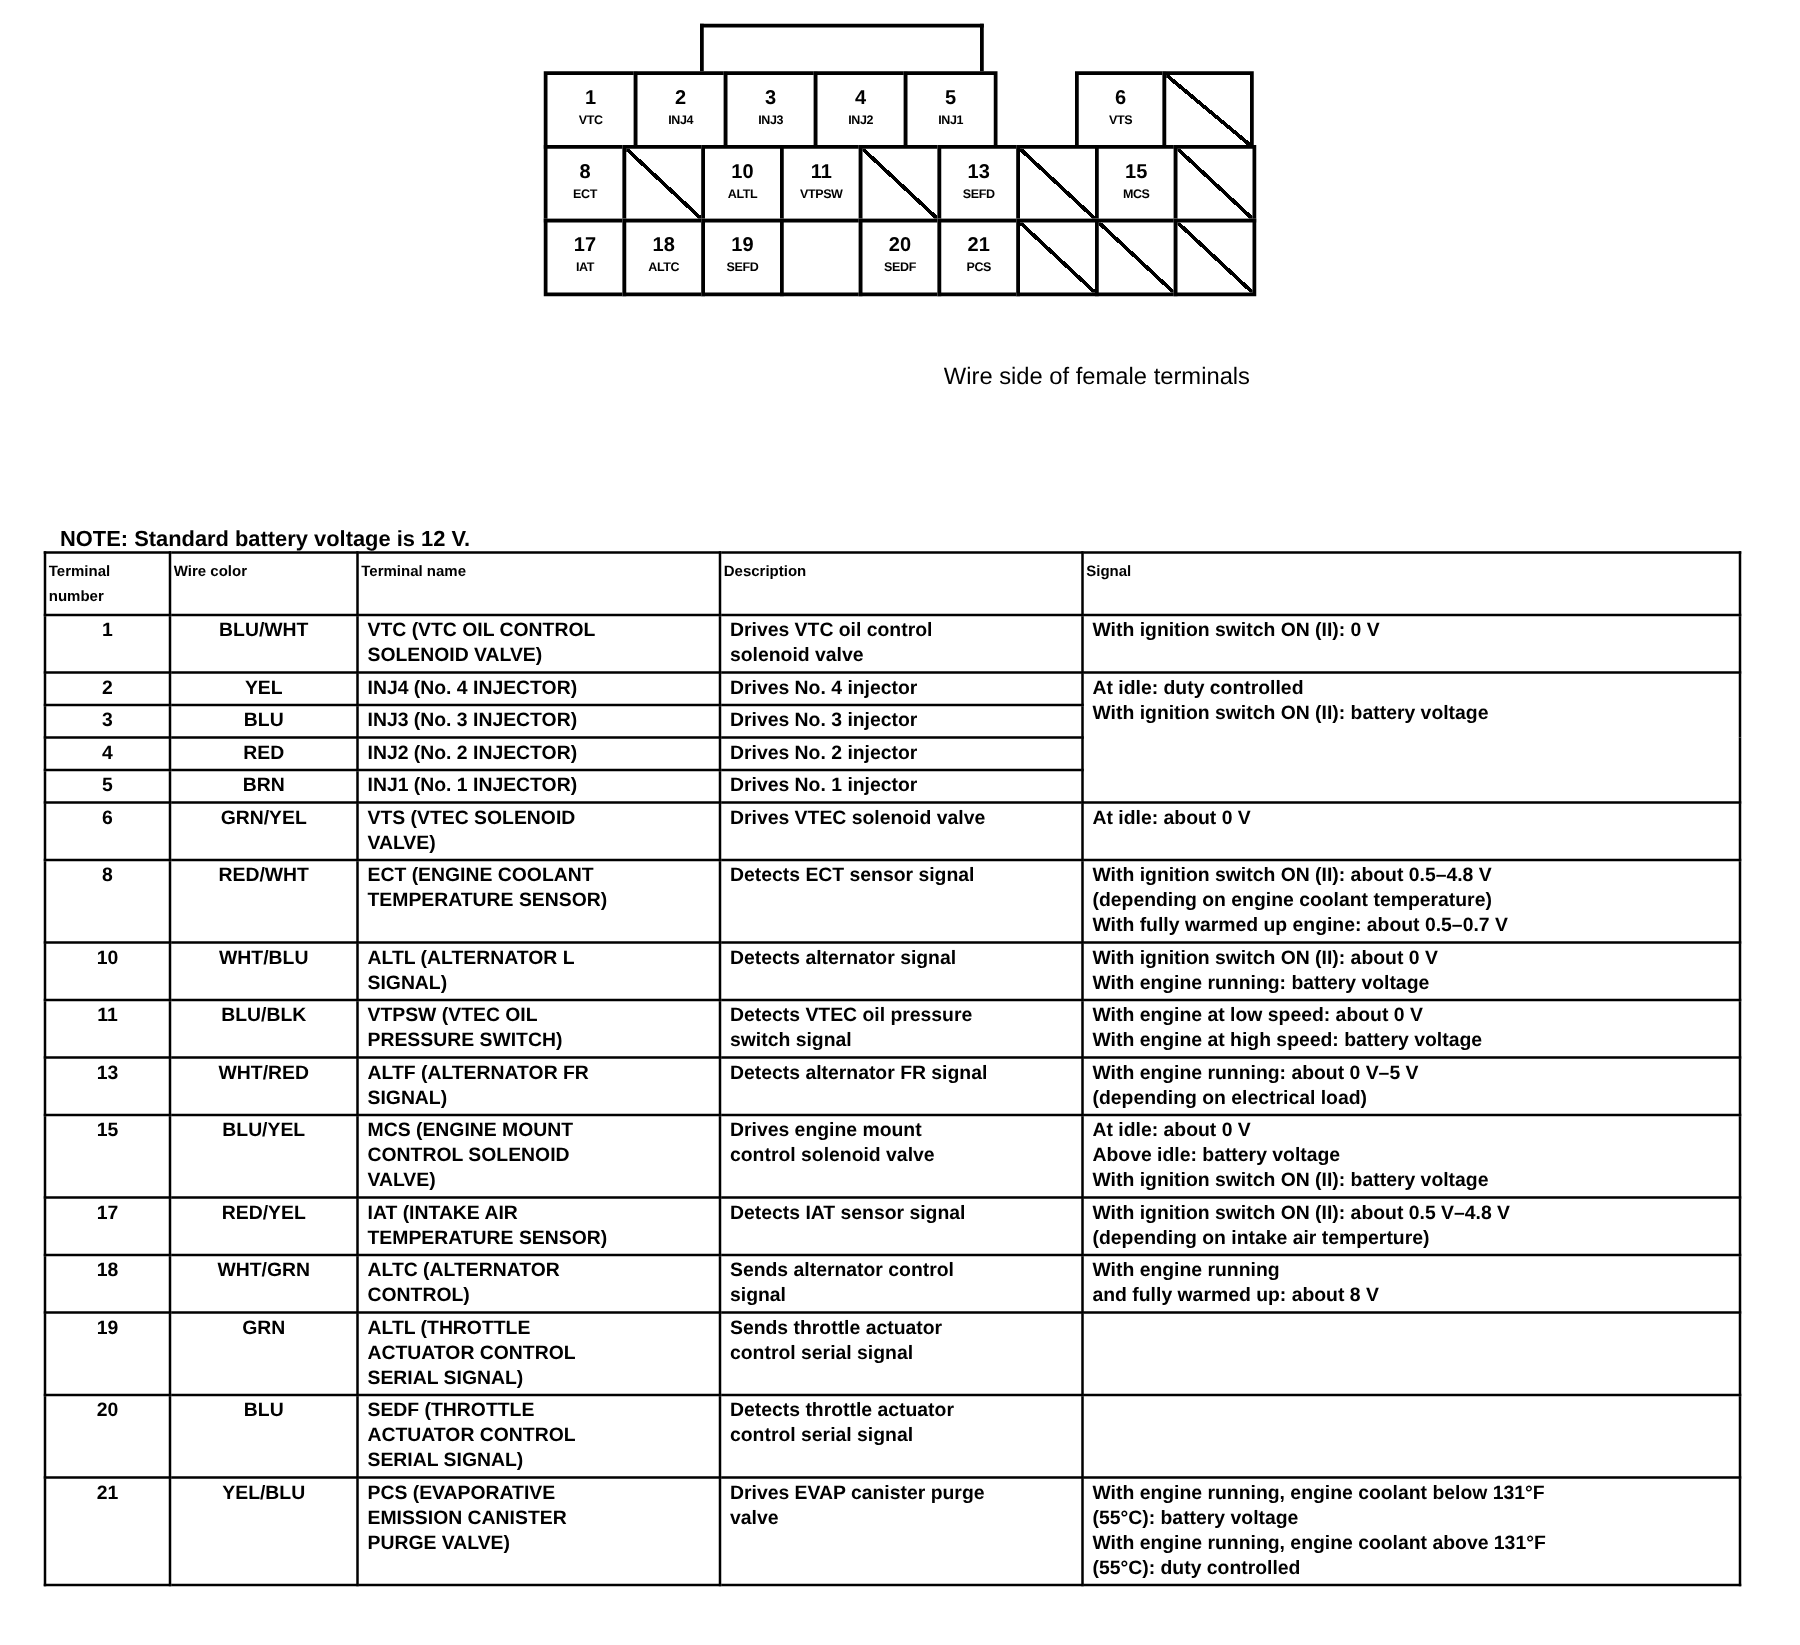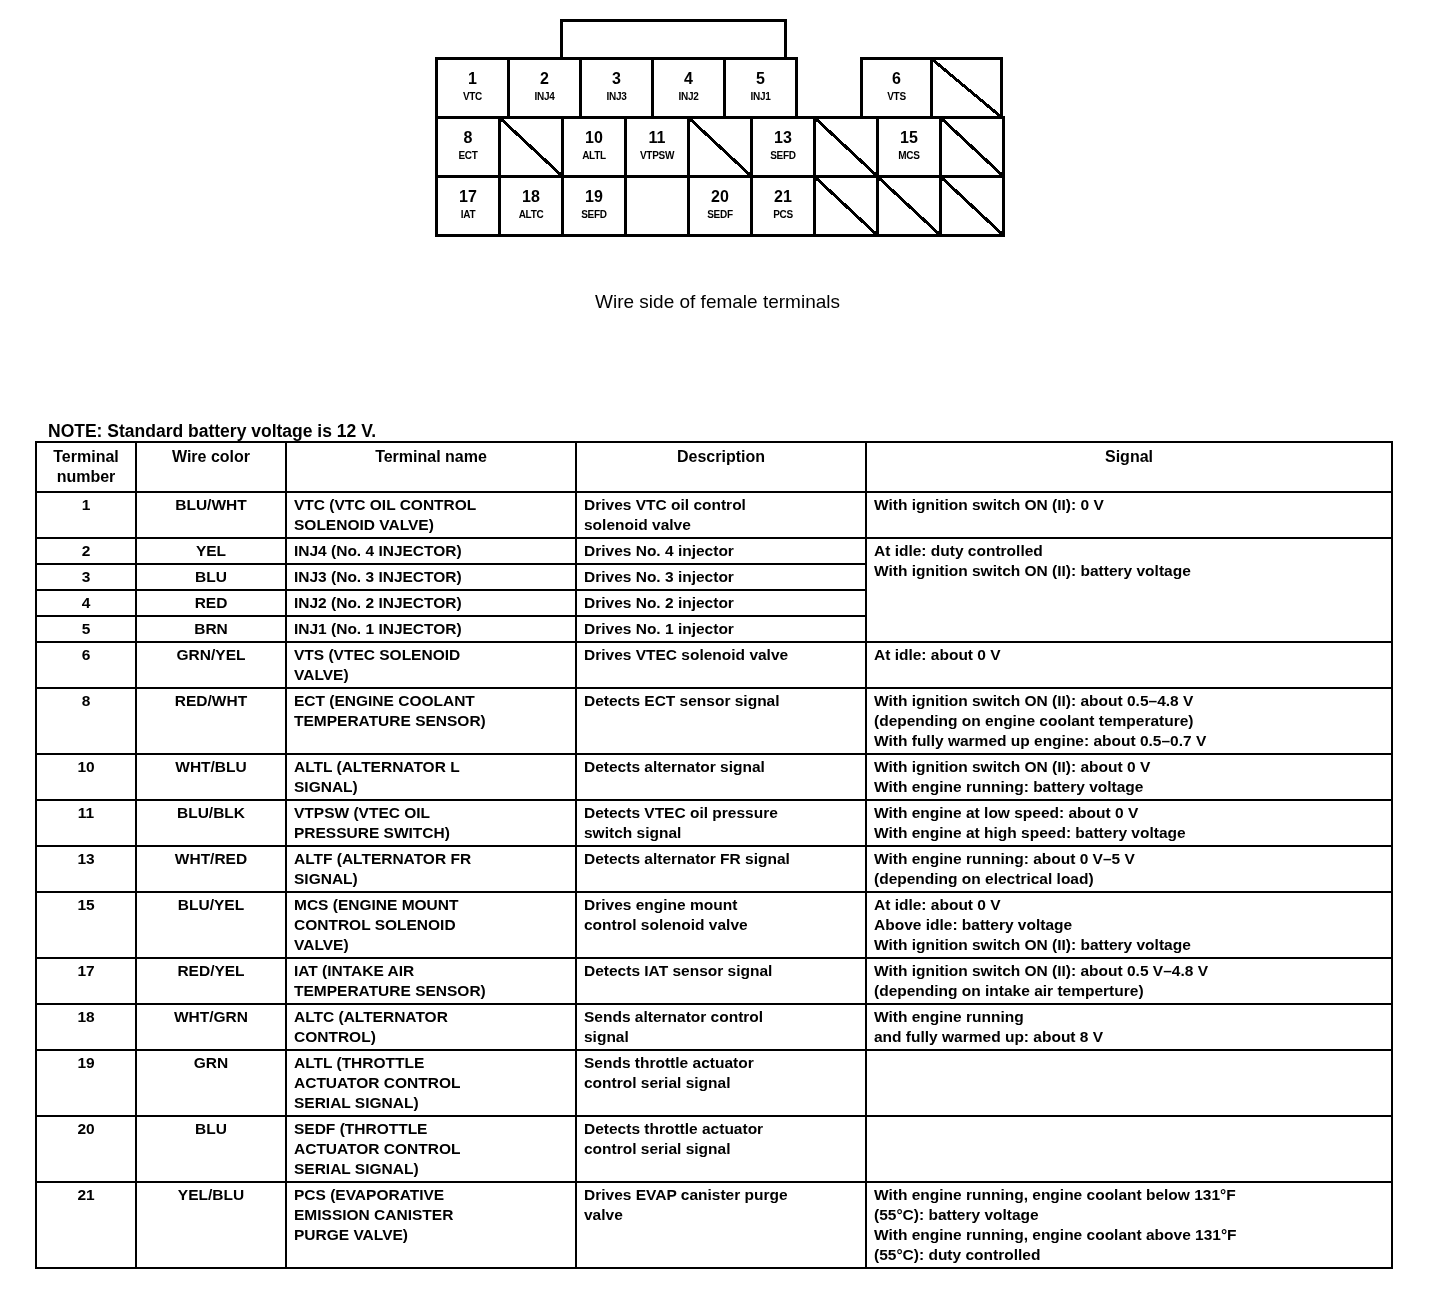--- a/index.html
+++ b/index.html
@@ -31,40 +31,40 @@
         #000 calc(50% - 1.5px),
         #000 calc(50% + 1.5px),
         transparent calc(50% + 1.5px)),
       #fff;
   }
   .pin-num { font-size:16px; font-weight:700; line-height:18px; }
   .pin-label { font-size:10px; font-weight:700; line-height:18px; letter-spacing:-0.3px; white-space:nowrap; }
 
   .connector-caption {
     position:absolute; left:435px; top:291px; width:565px;
-    text-align:center; font-size:19px; font-weight:400;
+    text-align:right; font-size:19px; font-weight:400;
   }
 
   
   .note {
     position:absolute; left:48px; top:421px;
     font-size:17.5px; font-weight:700;
   }
 
   
   .pin-table {
     position:absolute; left:35px; top:441px; width:1356px;
     border-collapse:collapse; table-layout:fixed;
   }
   .pin-table th, .pin-table td {
     border:2px solid #000; vertical-align:top;
     font-weight:700; font-size:15.5px; line-height:20px;
     padding:2px 7px;
   }
-  .pin-table th { text-align:center; font-size:16px; padding:4px 2px; }
+  .pin-table th { text-align:left; font-size:12px; padding:4px 2px; }
   .td-terminal, .td-wire { text-align:center; }
   .td-name, .td-desc, .td-signal { white-space:pre-line; text-align:left; }
 </style>
 </head>
 <body>
 
 <div class="page">
 
   <div class="connector">
     <div class="conn-tab"></div>

